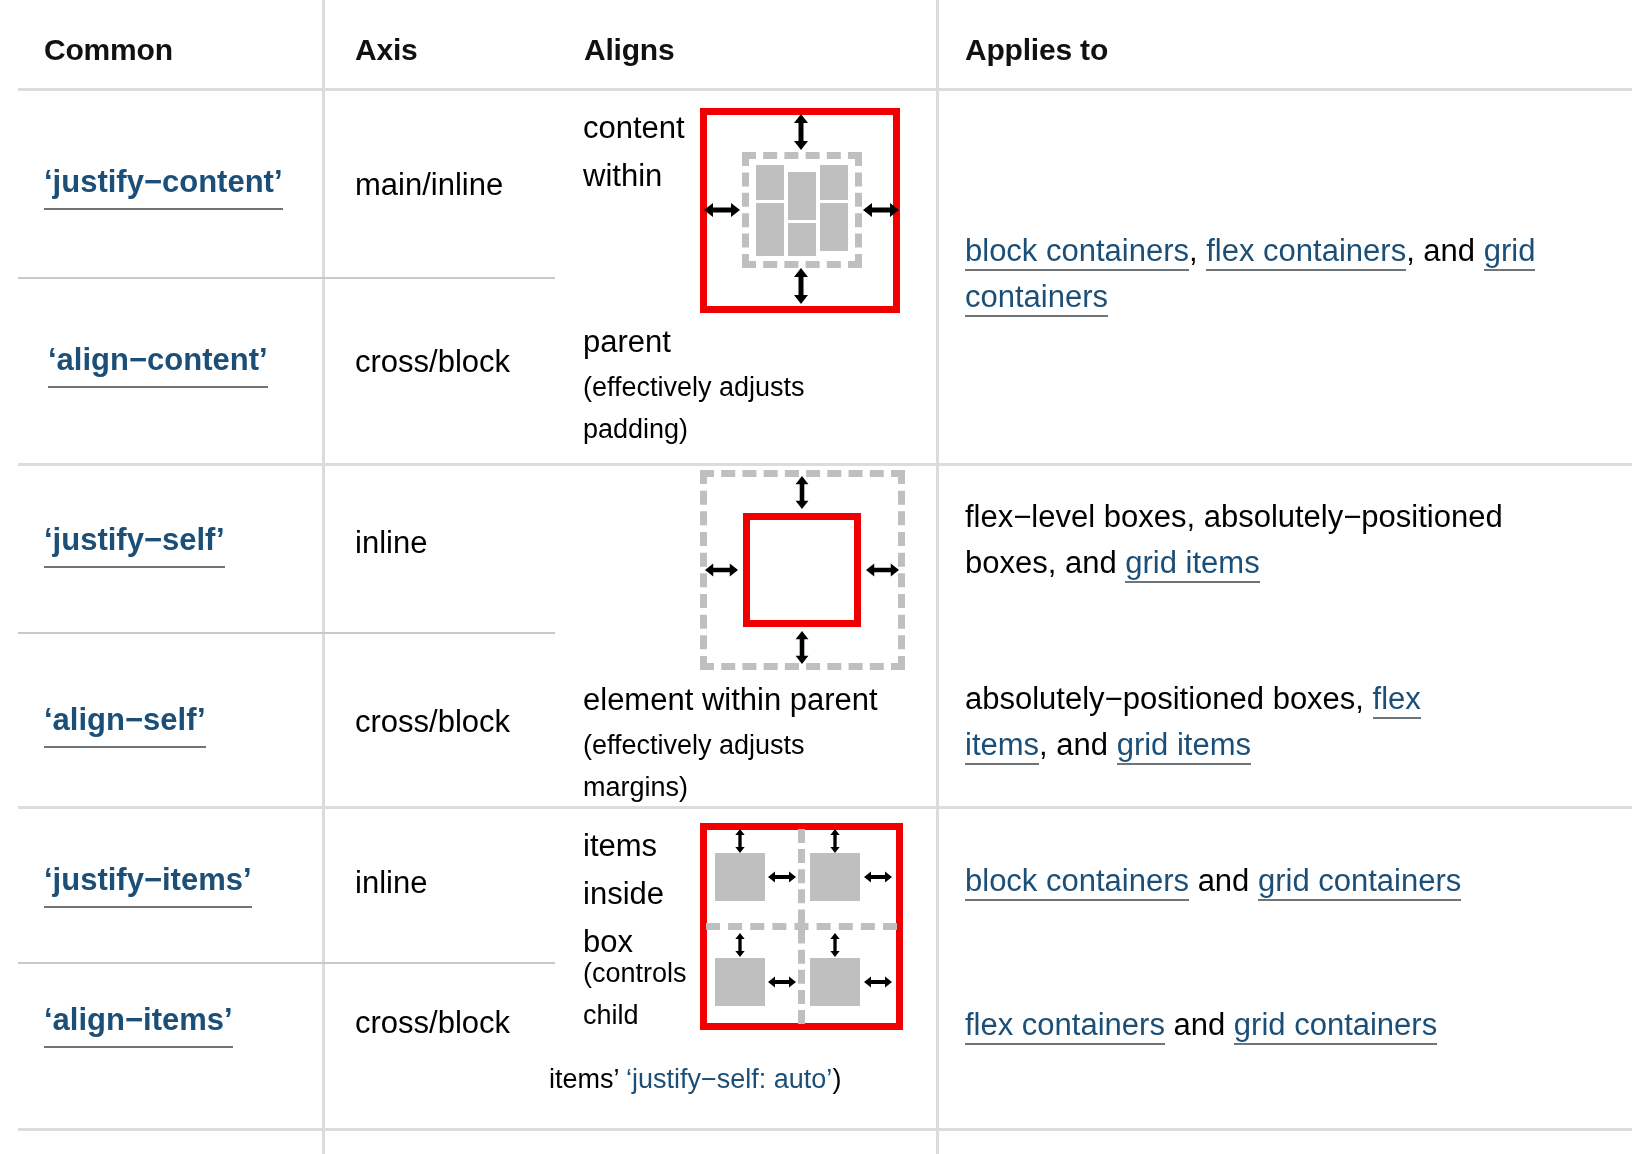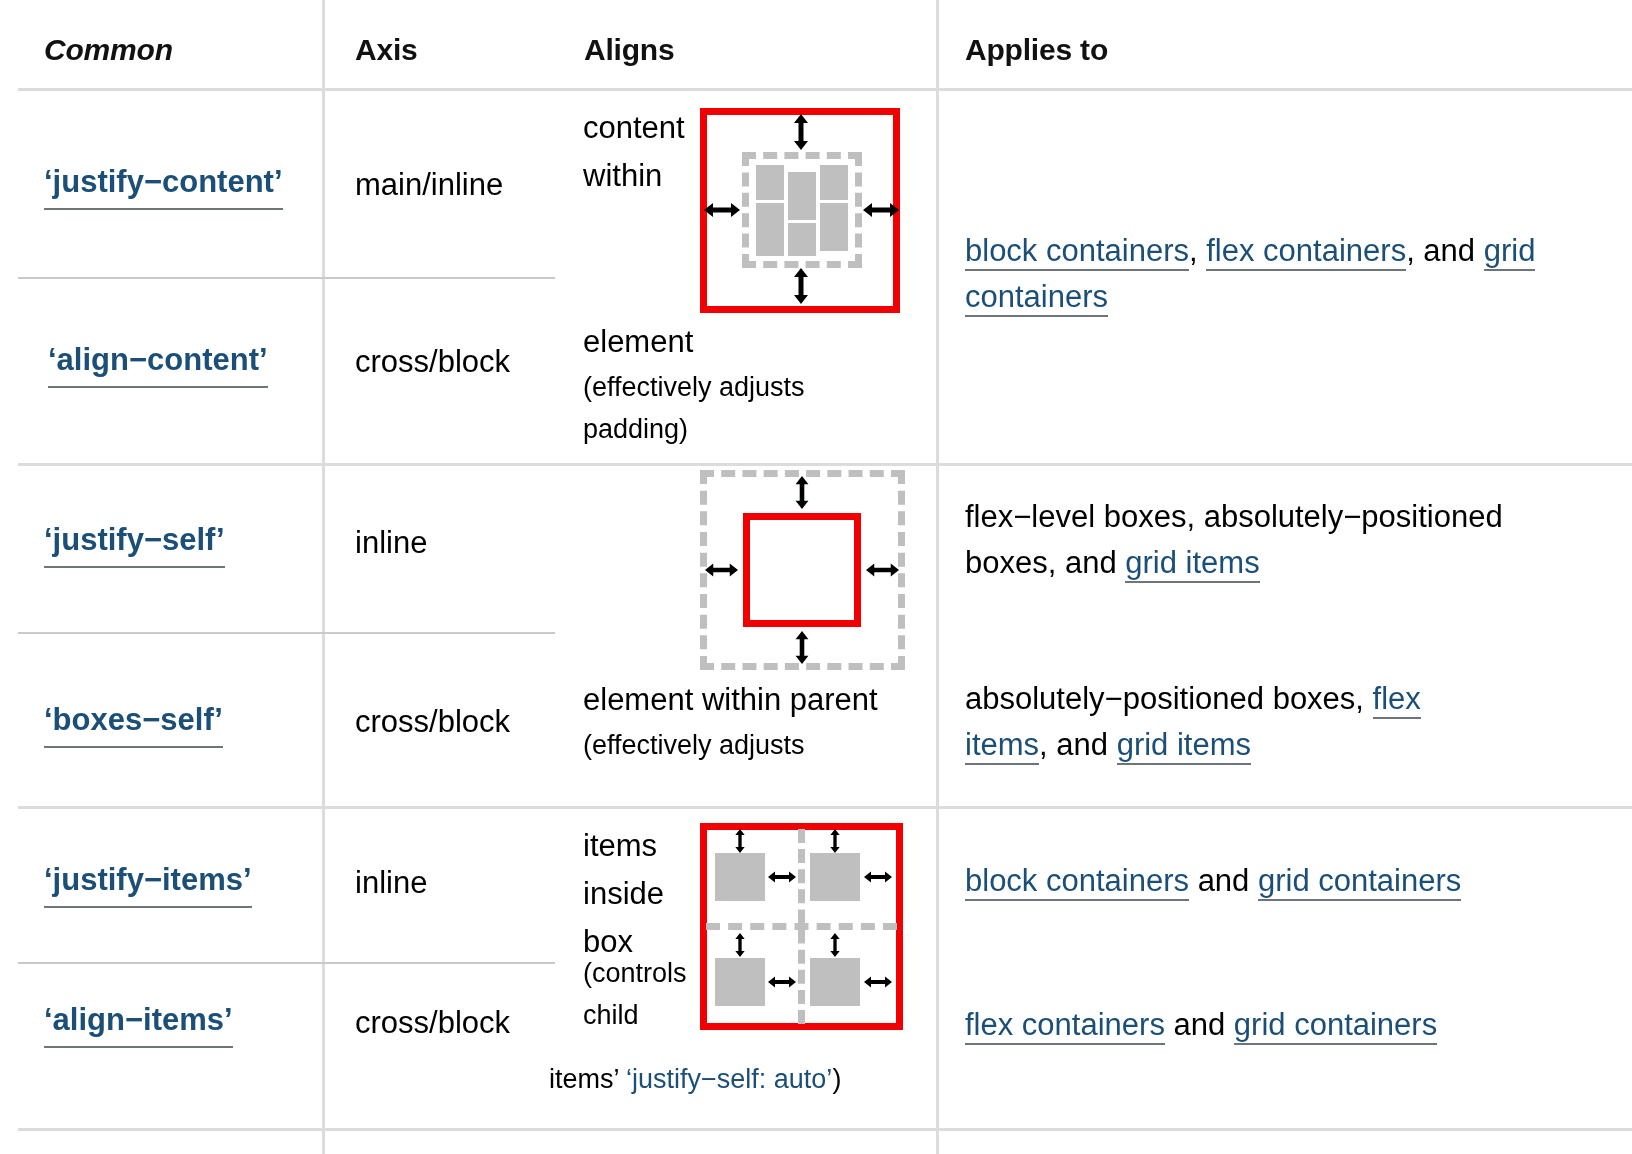--- a/index.html
+++ b/index.html
@@ -47,21 +47,21 @@
 
   
   .hdr {
     position: absolute;
     top: 33px;
     font-size: 30px;
     font-weight: bold;
     letter-spacing: -0.2px;
     color: #111;
   }
-  .hdr.h-common  { left: 44px; font-style: italic; }
+  .hdr.h-common  { left: 44px; }
   .hdr.h-axis    { left: 355px; }
   .hdr.h-aligns  { left: 584px; }
   .hdr.h-applies { left: 965px; }
 
   
   .cell {
     position: absolute;
     font-size: 31px;
     line-height: 44px;
   }
@@ -168,46 +168,47 @@
     <span>content</span><br>
     <span>within</span>
   </div>
 
   <div class="cell" style="left:48px; top:338px;">
     <span class="prop">‘align−content’</span>
   </div>
   <div class="cell axis-val" style="left:355px; top:340px;">cross/block</div>
 
   <div class="cell aligns-txt" style="left:583px; top:318px;">
-    <span>element</span>
+    <span>parent</span>
     <span class="small">(effectively adjusts</span>
     <span class="small">padding)</span>
   </div>
 
   <div class="cell applies" style="left:965px; top:228px;">
     <a class="lnk" href="#">block containers</a><span>, </span><a class="lnk" href="#">flex containers</a><span>, and </span><a class="lnk" href="#">grid containers</a>
   </div>
 
   <div class="cell" style="left:44px; top:518px;">
     <span class="prop">‘justify−self’</span>
   </div>
   <div class="cell axis-val" style="left:355px; top:521px;">inline</div>
 
   <div class="cell applies" style="left:965px; top:494px; width:560px;">
     <span>flex−level boxes, absolutely−positioned boxes, and </span><a class="lnk" href="#">grid items</a>
   </div>
 
   <div class="cell" style="left:44px; top:698px;">
-    <span class="prop">‘boxes−self’</span>
+    <span class="prop">‘align−self’</span>
   </div>
   <div class="cell axis-val" style="left:355px; top:700px;">cross/block</div>
 
   <div class="cell aligns-txt" style="left:583px; top:676px; width:350px;">
     <span>element within parent</span>
     <span class="small">(effectively adjusts</span>
+    <span class="small">margins)</span>
   </div>
 
   <div class="cell applies" style="left:965px; top:676px; width:530px;">
     <span>absolutely−positioned boxes, </span><a class="lnk" href="#">flex items</a><span>, and </span><a class="lnk" href="#">grid items</a>
   </div>
 
   <div class="cell" style="left:44px; top:858px;">
     <span class="prop">‘justify−items’</span>
   </div>
   <div class="cell axis-val" style="left:355px; top:861px;">inline</div>

